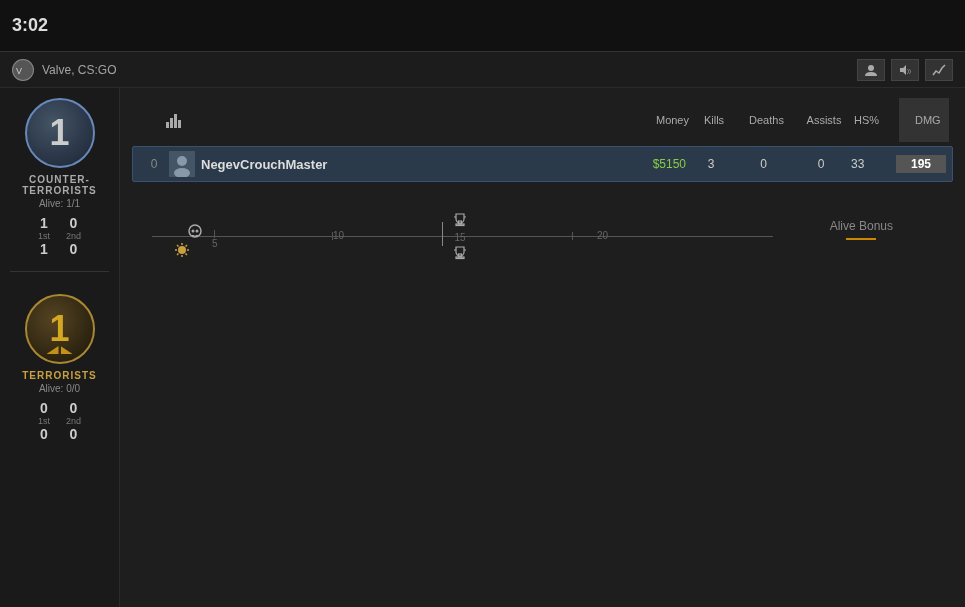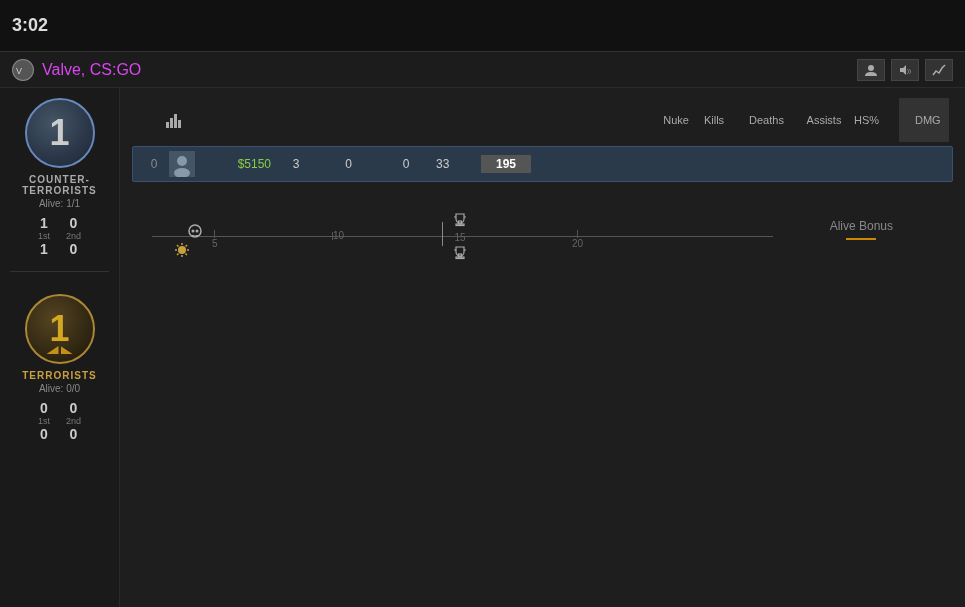--- a/index.html
+++ b/index.html
@@ -65,22 +65,22 @@
       align-items: center;
       gap: 8px;
     }
     #sub-logo {
       width: 22px;
       height: 22px;
       background: #888;
       border-radius: 50%;
     }
     #sub-title {
-      font-size: 16px;
-      color: #d946ef;
+      font-size: 12px;
+      color: #a3a3a3;
     }
     #sub-header-icons {
       display: flex;
       gap: 6px;
     }
     .icon-btn {
       width: 28px;
       height: 22px;
       background: #333;
       border: 1px solid #444;
@@ -419,39 +419,40 @@
       <div class="th-spacer"></div>
 
       <div style="display:flex; align-items:flex-end; gap:1px; height:16px; margin-right:4px;">
         <div style="width:3px; height:6px; background:#aaa;"></div>
         <div style="width:3px; height:10px; background:#aaa;"></div>
         <div style="width:3px; height:14px; background:#aaa;"></div>
         <div style="width:3px; height:8px; background:#aaa;"></div>
       </div>
       <div class="th-avatar"></div>
       <div class="th-name"></div>
-      <div class="th-money">Nuke</div>
+      <div class="th-money">Money</div>
       <div class="th-kills">Kills</div>
       <div class="th-deaths">Deaths</div>
       <div class="th-assists">Assists</div>
       <div class="th-hs">HS%</div>
       <div class="th-dmg">DMG</div>
     </div>
 
     <div class="player-row">
       <div class="player-rank">0</div>
       <div class="player-avatar">
         <div class="player-avatar-inner">
           <svg width="26" height="26" viewBox="0 0 26 26">
             <rect width="26" height="26" fill="#445566"></rect>
             <circle cx="13" cy="10" r="5" fill="#8899aa"></circle>
             <ellipse cx="13" cy="22" rx="8" ry="5" fill="#8899aa"></ellipse>
           </svg>
         </div>
       </div>
+      <div class="player-name">NegevCrouchMaster</div>
       <div class="player-money">$5150</div>
       <div class="player-kills">3</div>
       <div class="player-deaths">0</div>
       <div class="player-assists">0</div>
       <div class="player-hs">33</div>
       <div class="player-dmg">195</div>
     </div>
 
     <div id="timeline-area" style="position:relative; margin-top: 20px; height:80px;">
 
@@ -504,21 +505,21 @@
         <span style="font-size:10px; color:#666; margin-top: 2px;">15</span>
         <svg width="16" height="16" viewBox="0 0 16 16">
           <path d="M4 2 h8 v5 a4 4 0 0 1 -8 0 Z" fill="none" stroke="#aaa" stroke-width="1.2"></path>
           <rect x="6.5" y="9" width="3" height="3" fill="none" stroke="#aaa" stroke-width="1.2"></rect>
           <rect x="4" y="12" width="8" height="1.5" fill="none" stroke="#aaa" stroke-width="1.2"></rect>
           <line x1="4" y1="5" x2="2" y2="5" stroke="#aaa" stroke-width="1.2"></line>
           <line x1="12" y1="5" x2="14" y2="5" stroke="#aaa" stroke-width="1.2"></line>
         </svg>
       </div>
 
-      <div style="position:absolute; left:440px; top:24px; display:flex; flex-direction:column; align-items:center;">
+      <div style="position:absolute; left:440px; top:24px; display:flex; flex-direction:row; align-items:center;gap:24px;">
         <div style="width:1px; height:8px; background:#555;"></div>
         <span style="font-size:10px; color:#666;">20</span>
       </div>
 
       <div style="position:absolute; left:310px; top:16px; width:1px; height:24px; background:#888;"></div>
 
       <div id="loss-bonus" style="position:absolute; right:60px; top:10px; text-align:center;">
         <span class="loss-bonus-label">Alive Bonus</span>
         <div class="loss-bonus-dash"></div>
       </div>

